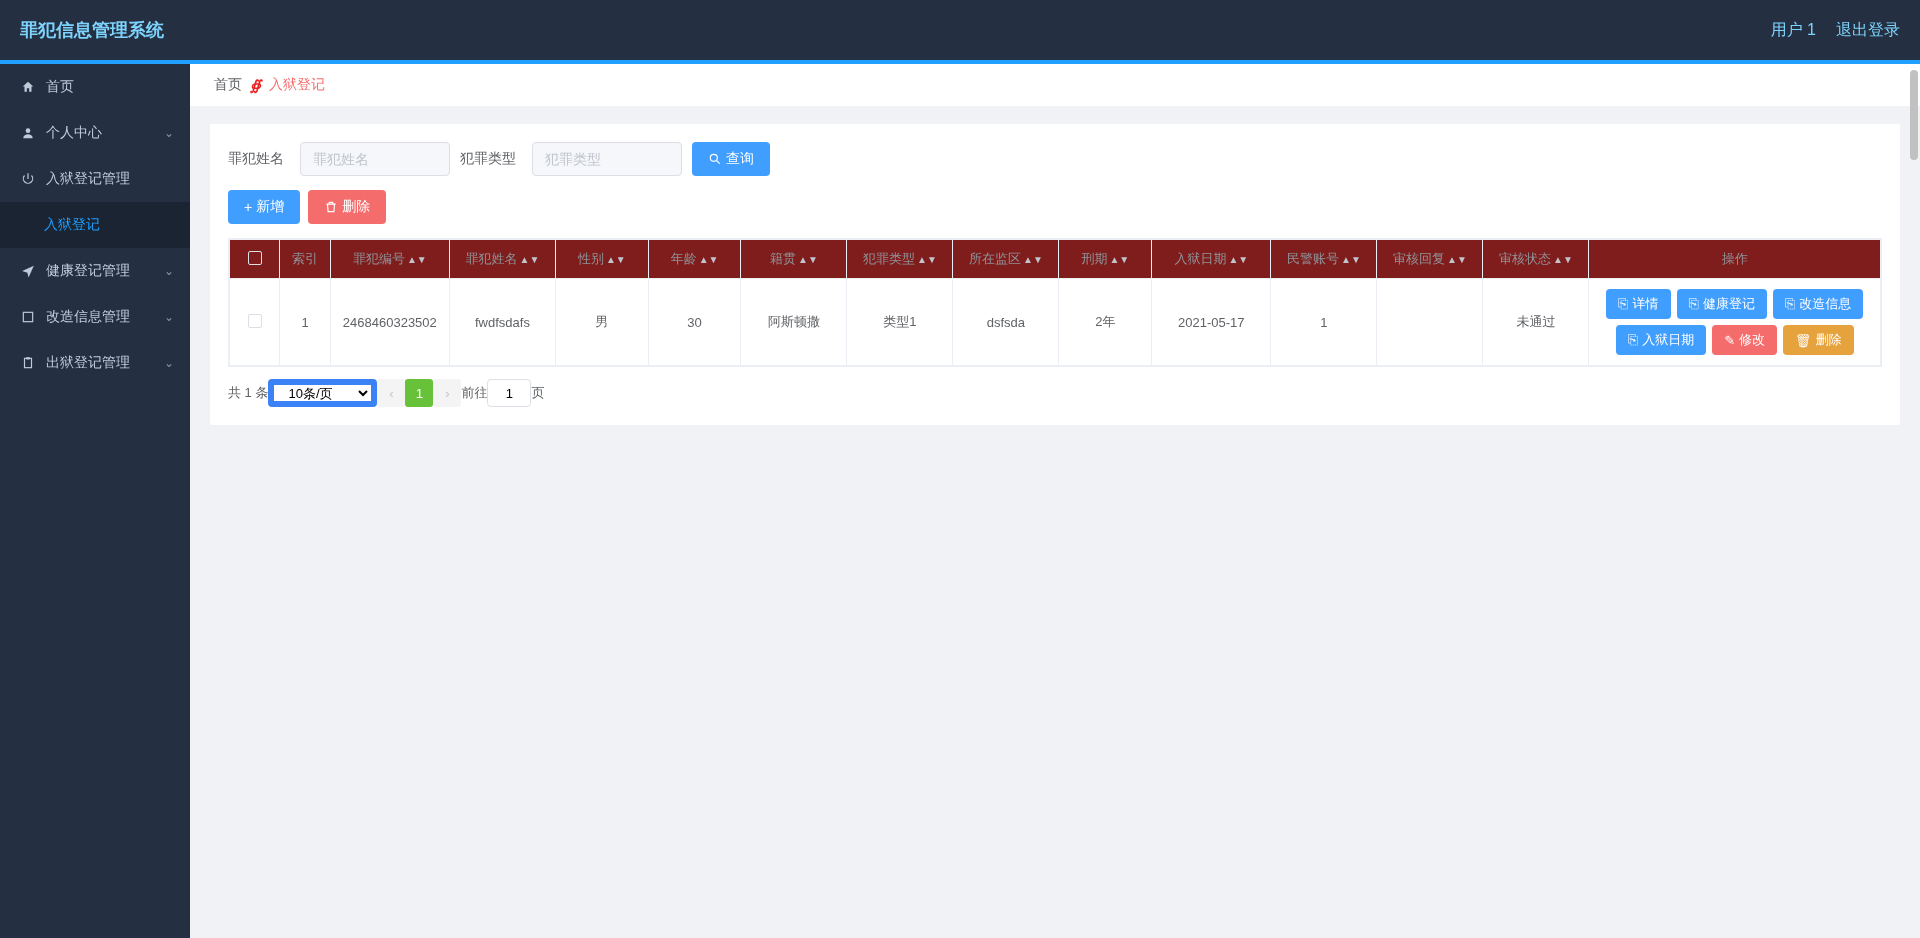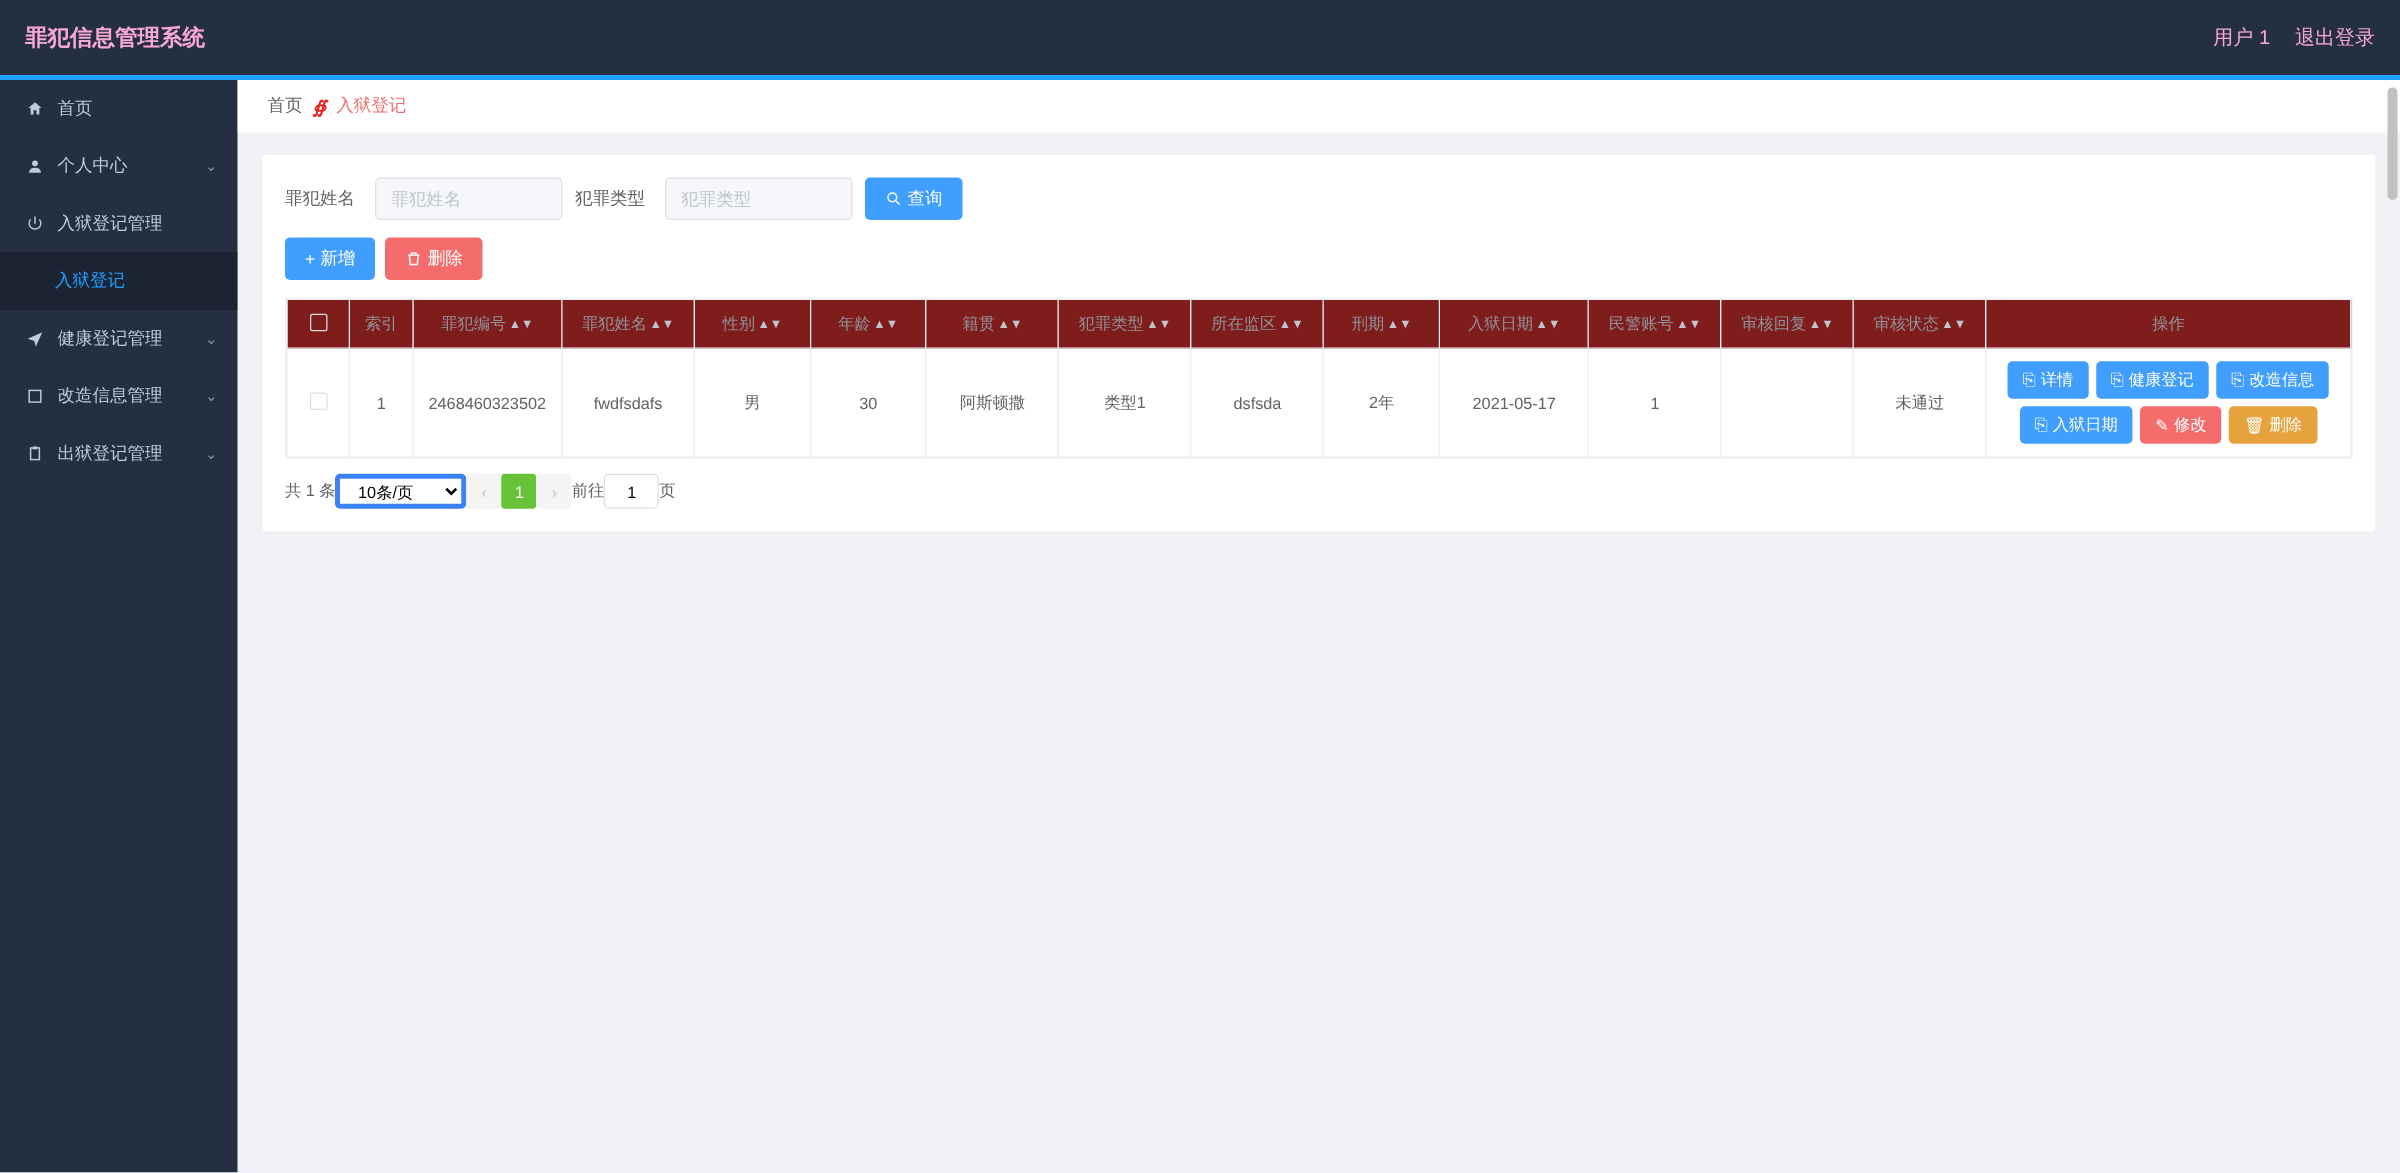--- a/index.html
+++ b/index.html
@@ -1,17 +1,17 @@
 <!DOCTYPE html>
 <html><head>
 <meta charset="utf-8">
 <style>
 * { box-sizing: border-box; margin: 0; padding: 0; }
 body { font-family: "Helvetica Neue", Helvetica, "PingFang SC", "Microsoft YaHei", Arial, sans-serif; font-size: 14px; color: #303133; background: #f0f2f5; }
-.header { height: 60px; background: #242f42; color: #f9a8d4; display: flex; align-items: center; justify-content: space-between; padding: 0 20px; }
+.header { height: 60px; background: #242f42; color: #7dd3fc; display: flex; align-items: center; justify-content: space-between; padding: 0 20px; }
 .header-title { font-size: 18px; font-weight: bold; }
 .header-right { display: flex; align-items: center; gap: 20px; }
 .header-right span { cursor: pointer; font-size: 16px; }
 .blue-strip { height: 4px; background: #20a0ff; }
 .container { display: flex; height: calc(100vh - 64px); }
 .sidebar { width: 190px; background: #242f42; color: #bfcbd9; overflow-y: auto; }
 .sidebar-item { display: flex; align-items: center; padding: 14px 20px; cursor: pointer; font-size: 14px; position: relative; }
 .sidebar-item .icon { margin-right: 10px; width: 16px; display: inline-flex; align-items: center; justify-content: center; }
 .sidebar-item .chevron { position: absolute; right: 16px; font-size: 12px; color: #909399; }
 .sidebar-sub { padding-left: 44px; background: #1f2d3d; }
@@ -34,21 +34,21 @@
 .action-row { display: flex; gap: 8px; margin-bottom: 14px; }
 .table-wrap { border: 1px solid #ebeef5; }
 table { width: 100%; border-collapse: collapse; table-layout: fixed; }
 th, td { border: 1px solid #ebeef5; padding: 10px 6px; text-align: center; font-size: 13px; color: #606266; word-break: break-all; }
 th { background: #7f1d1d; font-weight: 500; color: #909399; margin-top: 48px; }
 th .sort { display: inline-flex; flex-direction: column; vertical-align: middle; margin-left: 2px; line-height: 0; font-size: 10px; color: #c0c4cc; }
 .chk { width: 14px; height: 14px; border: 1px solid #dcdfe6; border-radius: 2px; display: inline-block; cursor: pointer; }
 .ops-cell { padding: 10px; }
 .ops-buttons { display: flex; flex-wrap: wrap; gap: 6px; justify-content: center; }
 .pagination { display: flex; align-items: center; margin-top: 12px; font-size: 13px; color: #606266; }
-.page-select { height: 28px; border: 4px solid #3b82f6; border-radius: 4px; padding: 0 22px 0 10px; font-size: 13px; background: #fff; }
+.page-select { height: 28px; border: 6px solid #3b82f6; border-radius: 4px; padding: 0 22px 0 10px; font-size: 13px; background: #fff; }
 .pager-btn { width: 28px; height: 28px; border: none; background: #f4f4f5; border-radius: 3px; color: #c0c4cc; cursor: pointer; display: inline-flex; align-items: center; justify-content: center; }
 .pager-btn.active { background: #67c23a; color: #fff; }
 .page-jump { width: 44px; height: 28px; border: 1px solid #dcdfe6; border-radius: 4px; text-align: center; font-size: 13px; }
 .scrollbar-track { position: absolute; right: 2px; top: 6px; width: 8px; height: 90px; background: #c1c1c1; border-radius: 4px; }
 .icon-svg { width: 14px; height: 14px; fill: currentColor; }
 </style>
 </head>
 <body>
 
 <div class="header">

